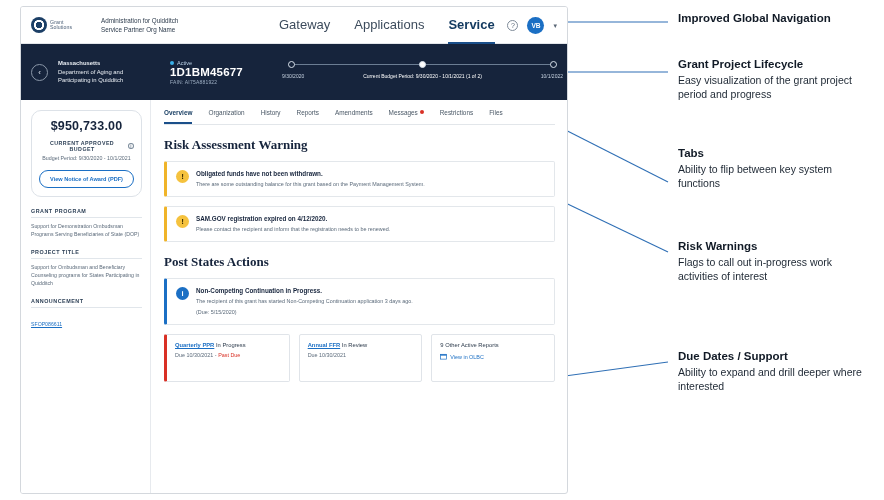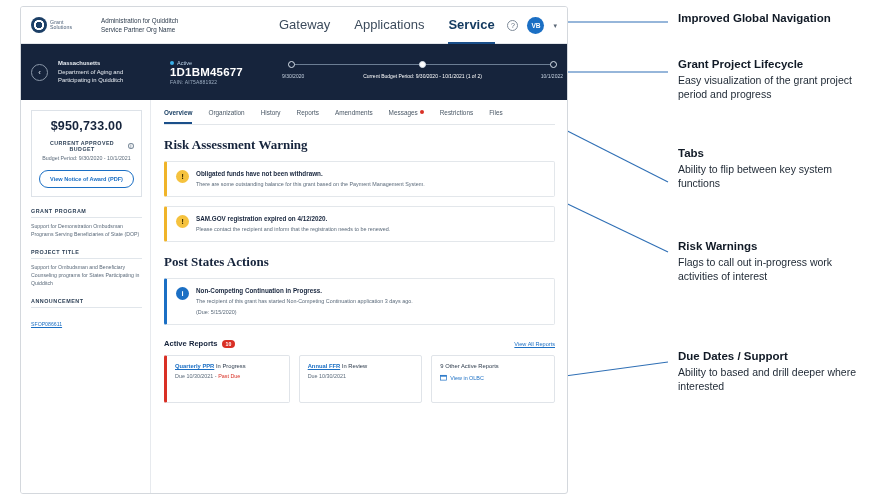--- a/index.html
+++ b/index.html
@@ -109,21 +109,21 @@
   
   .body { display: flex; height: calc(488px - 37px - 56px); }
 
   
   .left {
     width: 130px; padding: 10px 8px 8px 10px;
     border-right: 1px solid #e7eaee;
     background: #ffffff;
   }
   .lcard {
-    border: 1px solid #dde2e8; border-radius: 0;
+    border: 1px solid #dde2e8; border-radius: 10px;
     padding: 8px 7px; text-align: center;
   }
   .amount { font-size: 12.5px; font-weight: 700; color: #16243c; letter-spacing: .2px; }
   .cab {
     margin-top: 7px; font-size: 5.3px; font-weight: 700; letter-spacing: .45px;
     color: #2f4258; display: flex; align-items: center; justify-content: center; gap: 3px;
   }
   .i-circle {
     width: 6px; height: 6px; border-radius: 50%; border: .8px solid #7b8b9b;
     font-size: 4.5px; color: #7b8b9b; display: inline-flex; align-items: center; justify-content: center;
@@ -337,27 +337,20 @@
 
         <div class="alert info">
           <div class="badge-icon blue">i</div>
           <div>
             <div class="alert-title">Non-Competing Continuation in Progress.</div>
             <div class="alert-text">The recipient of this grant has started Non-Competing Continuation application 3 days ago.</div>
             <div class="alert-text">(Due: 5/15/2020)</div>
           </div>
         </div>
 
-        <div class="reports-head">
-          <div class="reports-title">
-            <span>Active Reports</span>
-            <span class="count-badge">10</span>
-          </div>
-          <a href="#" class="view-all">View All Reports</a>
-        </div>
 
         <div class="cards">
           <div class="rcard overdue">
             <div class="rc-line1">
               <a href="#">Quarterly PPR</a>
               <span>In Progress</span>
             </div>
             <div class="rc-line2">
               <span>Due 10/30/2021 -</span>
               <span class="past">Past Due</span>
@@ -402,16 +395,16 @@
     <p>Flags to call out in-progress work activities of interest</p>
   </div>
 
   <div class="ann" style="left:678px; top:147px; width:185px;">
     <h3>Tabs</h3>
     <p>Ability to flip between key system functions</p>
   </div>
 
   <div class="ann" style="left:678px; top:350px; width:190px;">
     <h3>Due Dates / Support</h3>
-    <p>Ability to based and drill deeper where  interested</p>
+    <p>Ability to expand and drill deeper where  interested</p>
   </div>
 
 </div>
 
 </body></html>

